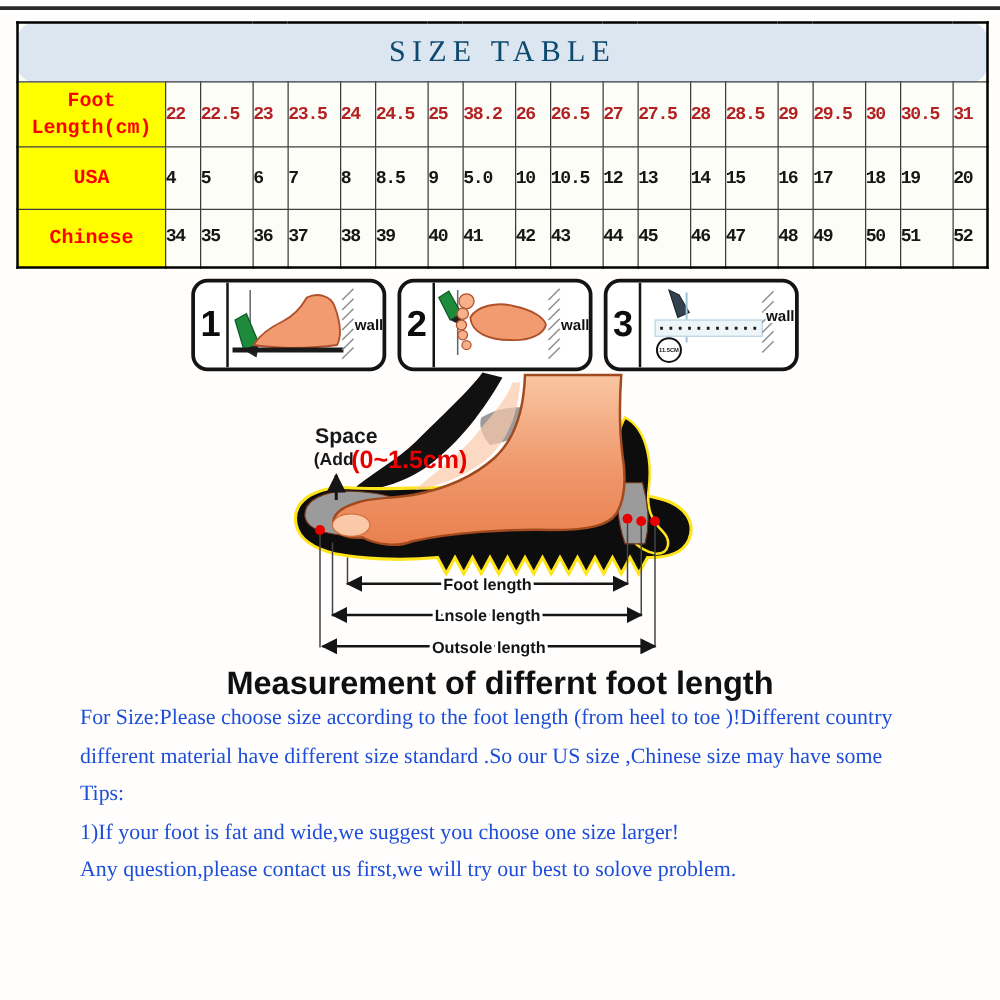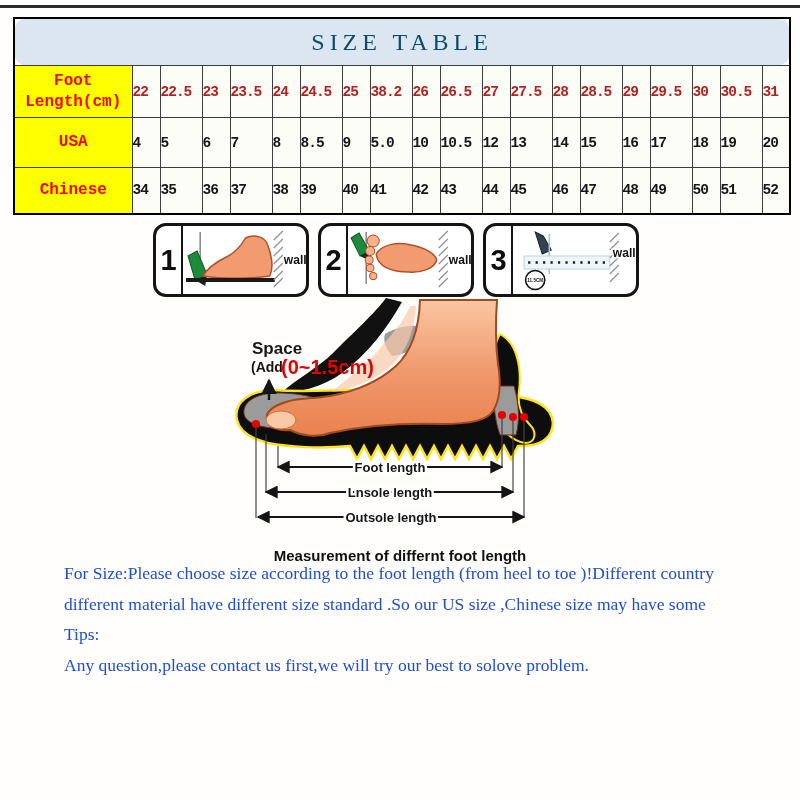--- a/index.html
+++ b/index.html
@@ -49,21 +49,21 @@
   
   #foot-diagram{position:absolute;left:180px;top:296px;width:460px;height:242px;}
   #foot-diagram text{font-family:"Liberation Sans",sans-serif;}
   .lab{font-size:13px;font-weight:bold;fill:#141414;text-anchor:middle;paint-order:stroke;stroke:#ffffff;stroke-width:5px;}
   .sp1{font-size:17px;font-weight:bold;fill:#171717;}
   .sp2{font-size:14px;font-weight:bold;fill:#171717;}
   .sp3{font-size:20px;font-weight:bold;fill:var(--diagram-red,#e60000);}
 
   
   .heading{position:absolute;top:531px;left:0;width:800px;text-align:center;
-    font-size:15px;font-weight:bold;color:#101010;margin-top:16px;}
+    font-size:26px;font-weight:bold;color:#101010;}
   .body-text{position:absolute;left:64px;top:558px;width:716px;
     font-family:"Liberation Serif",serif;font-size:17.5px;color:#1d4ed8;}
   .body-text div{height:30.6px;line-height:30.6px;white-space:nowrap;}
 </style>
 </head>
 <body>
 
 <div class="top-line"></div>
 
 <table id="size-table">
@@ -294,14 +294,15 @@
   <text class="sp3" x="101" y="78">(0~1.5cm)</text>
   <line x1="89" y1="104" x2="89" y2="84" stroke="#151515" stroke-width="2.4" marker-end="url(#mArr)"></line>
 </svg>
 
 <div class="heading">Measurement of differnt foot length</div>
 
 <div class="body-text">
   <div>For Size:Please choose size according to the foot length (from heel to toe )!Different country</div>
   <div>different material have different size standard .So our US size ,Chinese size may have some</div>
   <div>Tips:</div>
+  <div>1)If your foot is fat and wide,we suggest you choose one size larger!</div>
   <div>Any question,please contact us first,we will try our best to solove problem.</div>
 </div>
 
 </body></html>

